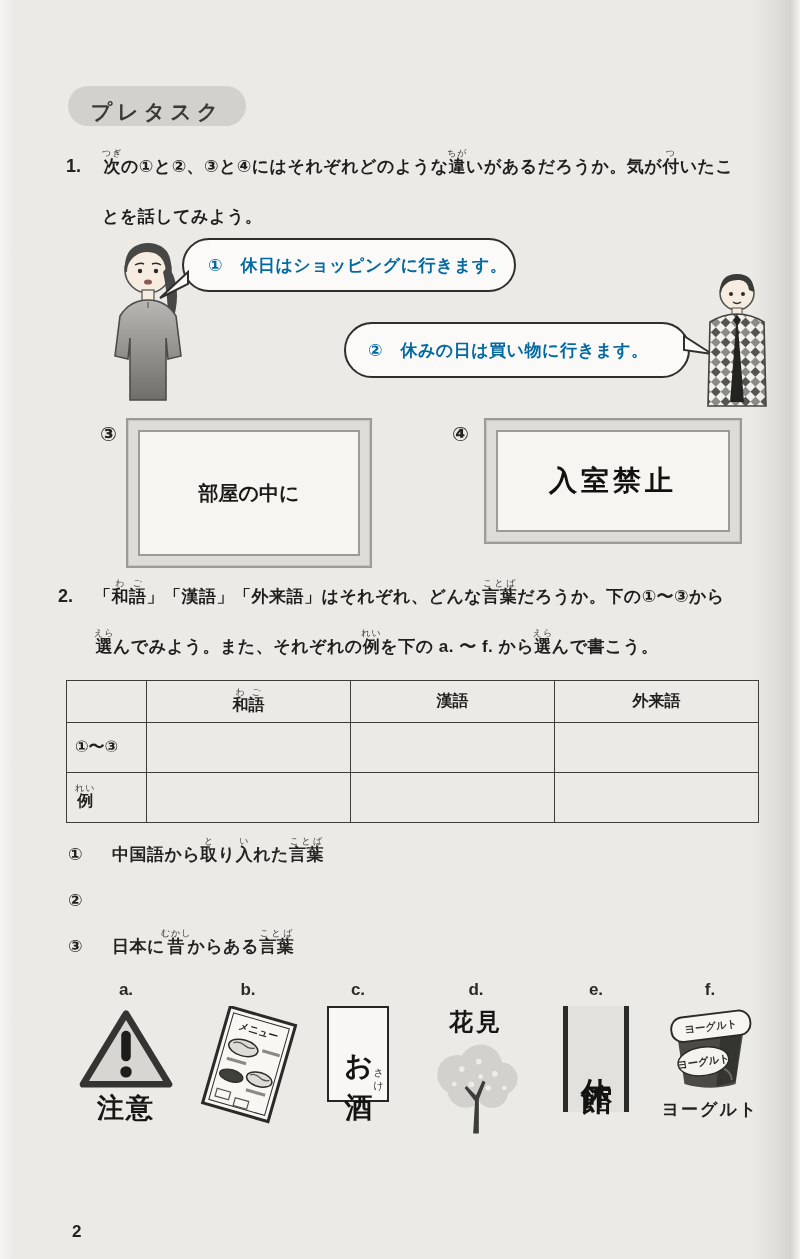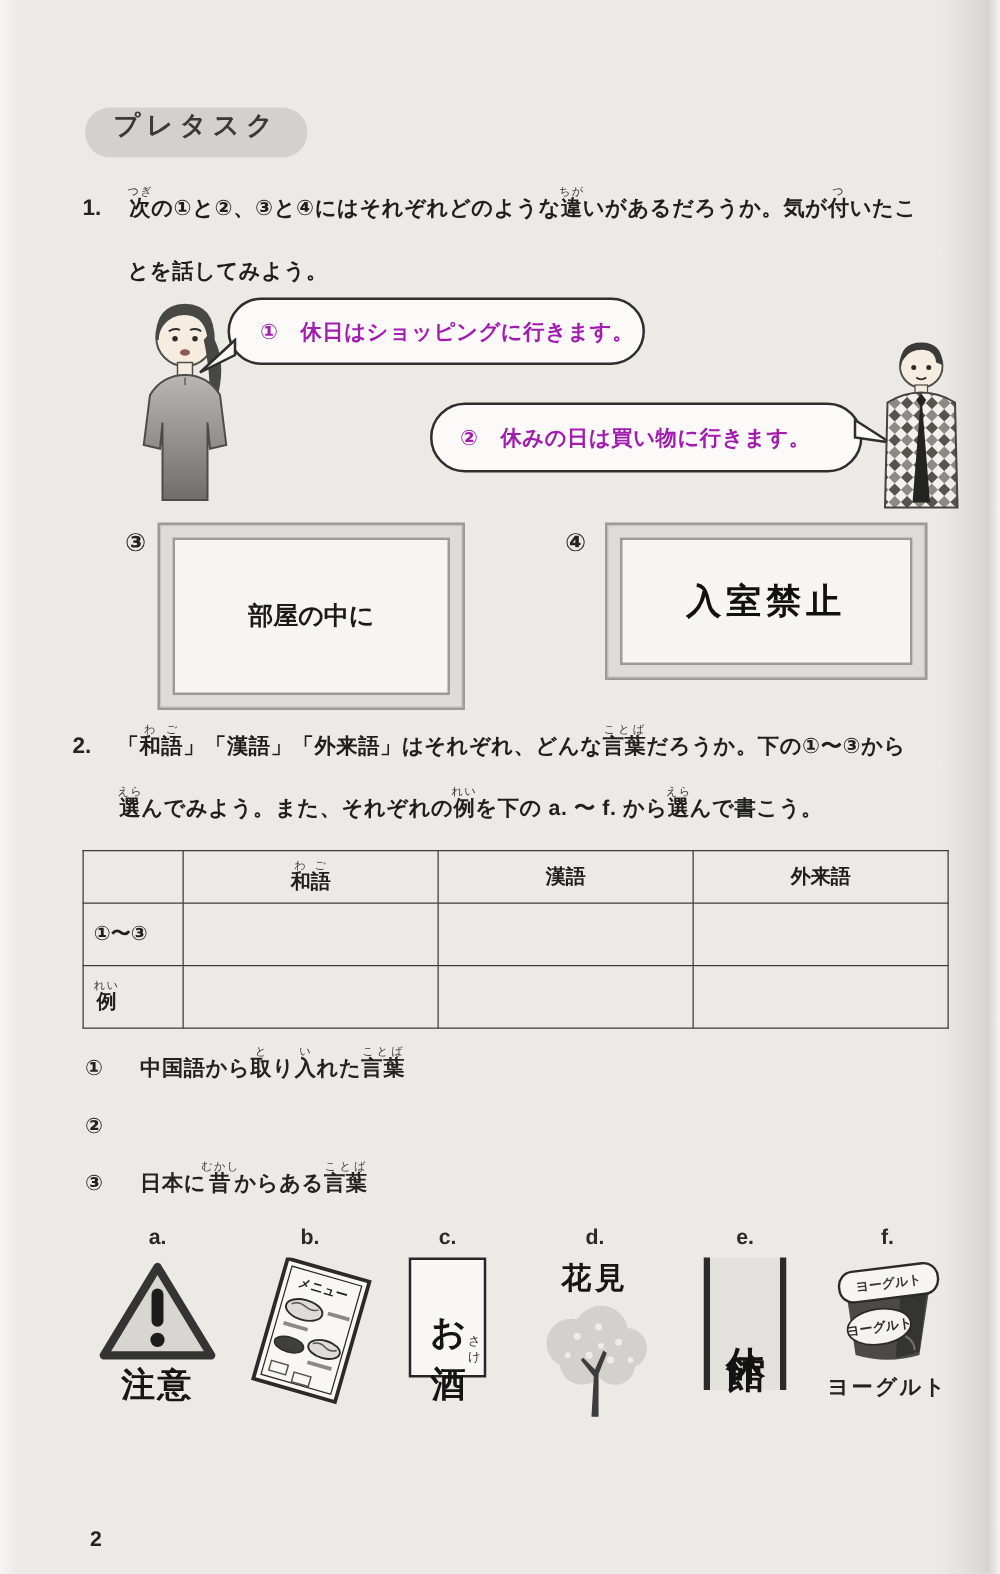--- a/index.html
+++ b/index.html
@@ -21,40 +21,40 @@
     position:absolute; top:0; left:0; width:14px; height:100%;
     background:linear-gradient(to right, rgba(255,255,255,0.55), rgba(255,255,255,0));
     pointer-events:none; z-index:50;
   }
 
   
   .pretask-pill {
     position:absolute; left:68px; top:86px;
     width:178px; height:40px; border-radius:20px;
     background:#d2d1ce;
-    display:flex; align-items:flex-start; justify-content:center;
+    display:flex; align-items:flex-end; justify-content:center;
     font-size:21px; font-weight:700; letter-spacing:5px; color:#3a3a38;
   }
 
   
   .question { position:absolute; display:flex; }
   .q-number { width:36px; font-size:18px; font-weight:700; padding-top:14px; }
   .q-text {
     width:636px; font-size:17px; font-weight:600; line-height:50px;
     letter-spacing:0.5px; color:#1f1f1d;
   }
   ruby rt { font-size:9px; font-weight:400; letter-spacing:1px; color:#3a3a38; }
 
   
   .dialogue { position:absolute; left:0; top:228px; width:800px; height:185px; }
   .figure { position:absolute; }
   .bubble {
     position:absolute; background:#fbfaf8; border:2px solid #2e2e2c;
     border-radius:28px; display:flex; align-items:center;
-    font-size:17px; font-weight:600; color:#a21caf; letter-spacing:0.5px;
+    font-size:17px; font-weight:600; color:#0369a1; letter-spacing:0.5px;
   }
   .bubble-tail { position:absolute; }
 
   
   .signs-row { position:absolute; left:0; top:416px; width:800px; height:135px; }
   .sign-number { position:absolute; font-size:20px; font-weight:600; }
   .sign-frame {
     position:absolute; background:#dddcd9; border:2px solid #9c9b97;
     padding:10px; box-shadow:inset 0 0 0 1px #c8c7c3;
   }

